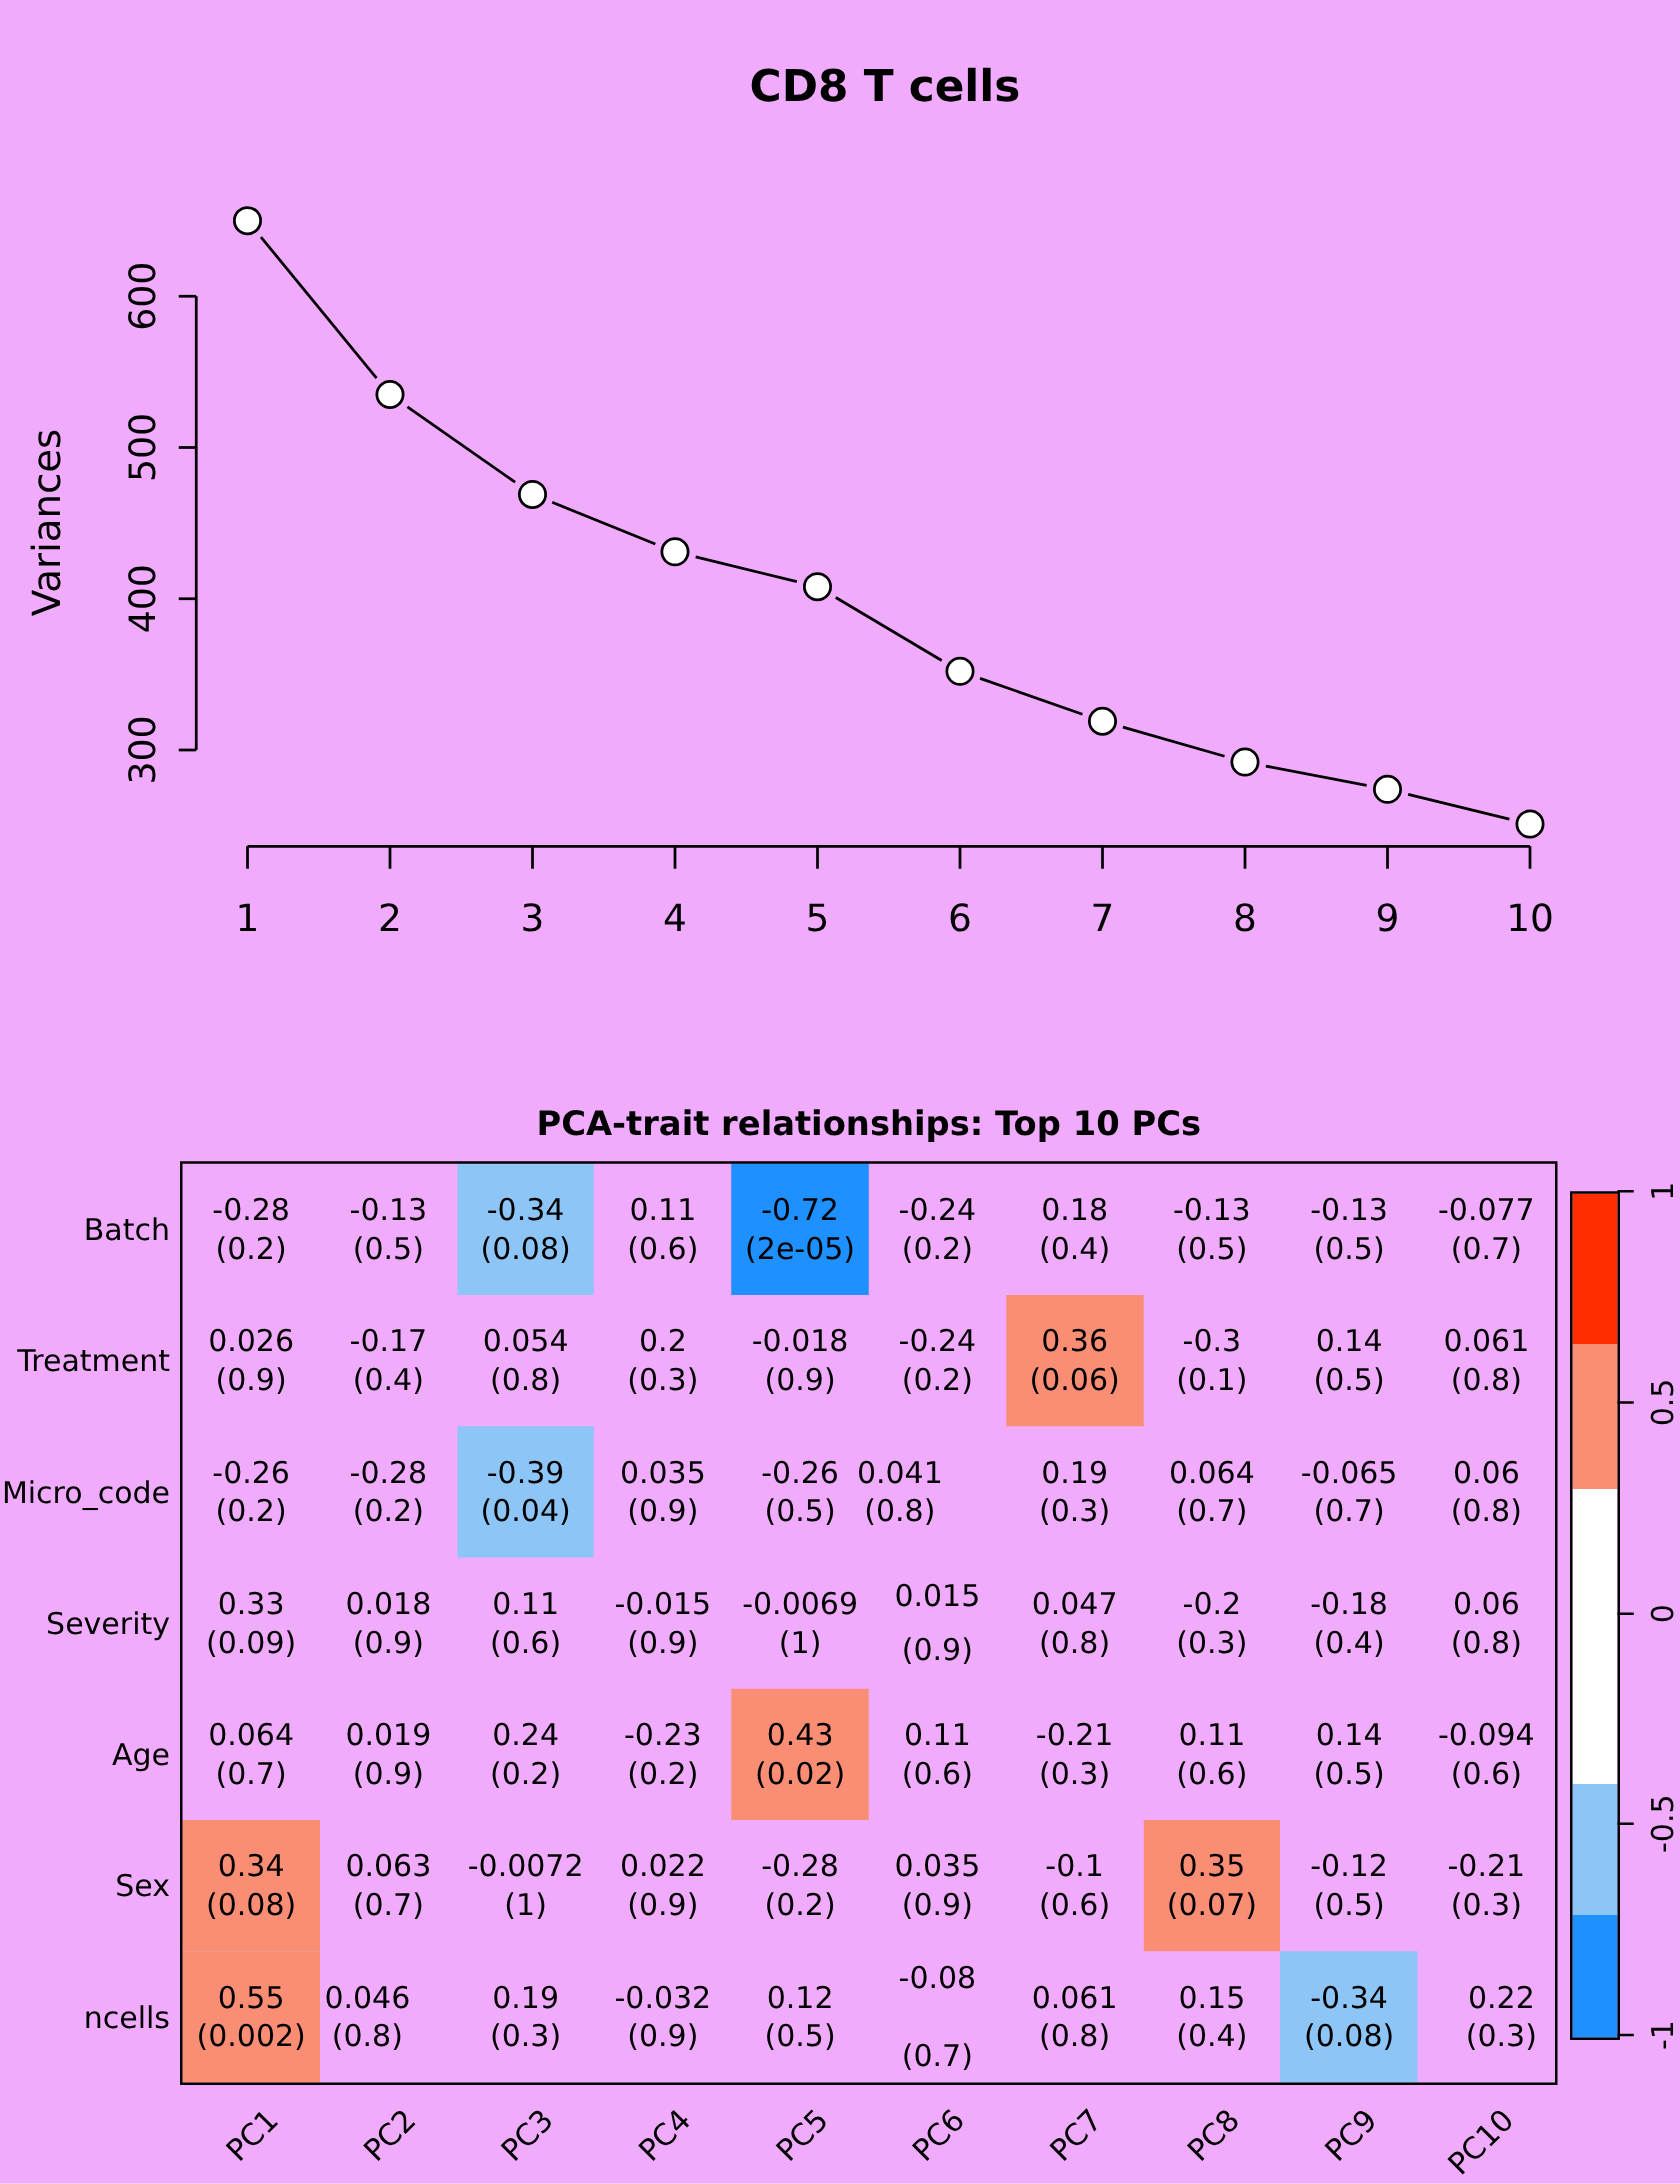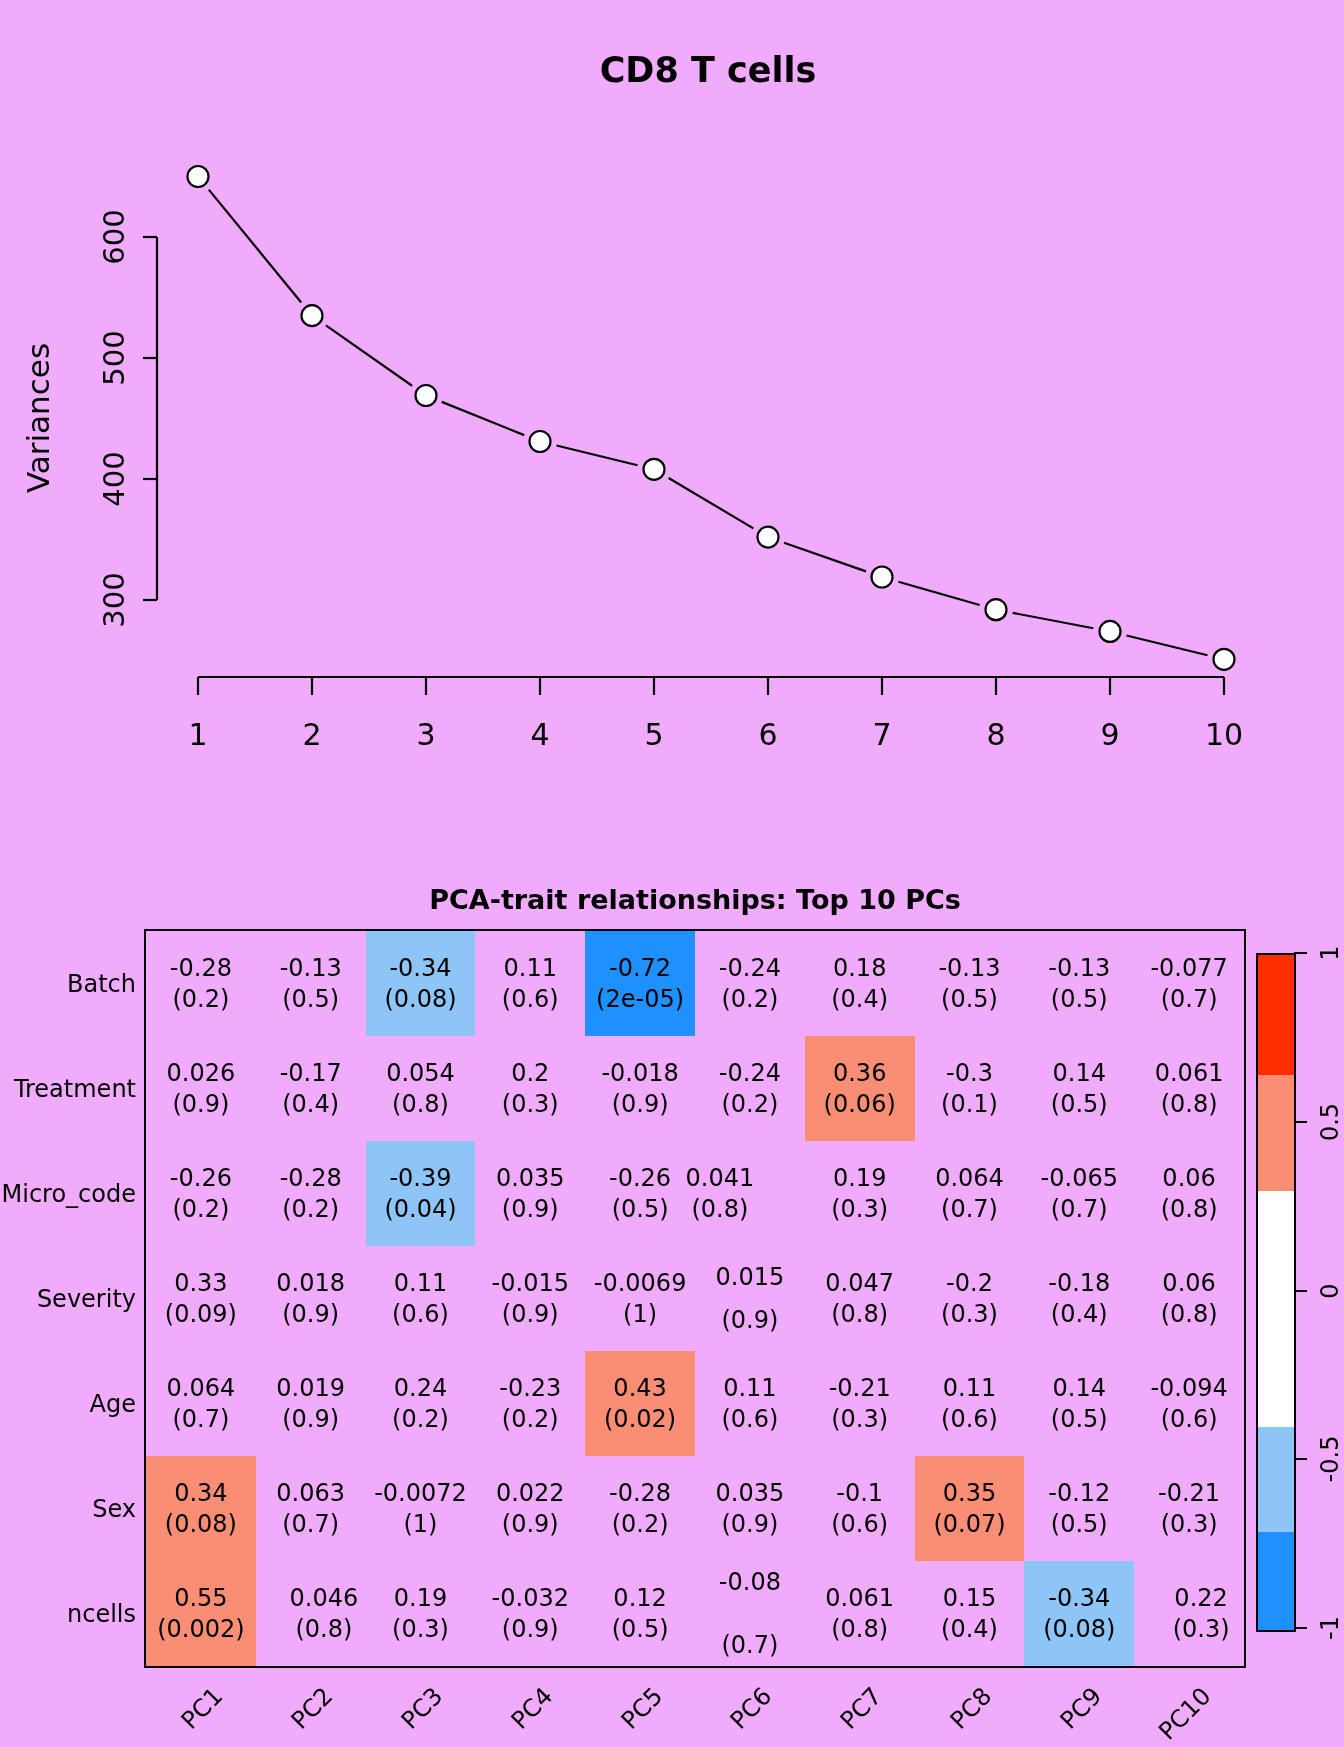--- a/index.html
+++ b/index.html
@@ -345,21 +345,21 @@
       </div>
       <div class="hm-celltext" style="left: 1134.2px; top: 1456px; width: 109.8px; height: 105px;">
         <span>-0.21</span>
         <span>(0.3)</span>
       </div>
       <div class="hm-rowlabel" style="left: 0px; width: 136px; top: 1508.5px;">Sex</div>
       <div class="hm-celltext" style="left: 146px; top: 1561px; width: 109.8px; height: 105px;">
         <span>0.55</span>
         <span>(0.002)</span>
       </div>
-      <div class="hm-celltext" style="left: 269px; top: 1561px; width: 109.8px; height: 105px;">
+      <div class="hm-celltext" style="left: 239px; top: 1561px; width: 109.8px; height: 105px;">
         <span>0.046</span>
         <span>(0.8)</span>
       </div>
       <div class="hm-celltext" style="left: 365.6px; top: 1561px; width: 109.8px; height: 105px;">
         <span>0.19</span>
         <span>(0.3)</span>
       </div>
       <div class="hm-celltext" style="left: 475.4px; top: 1561px; width: 109.8px; height: 105px;">
         <span>-0.032</span>
         <span>(0.9)</span>

